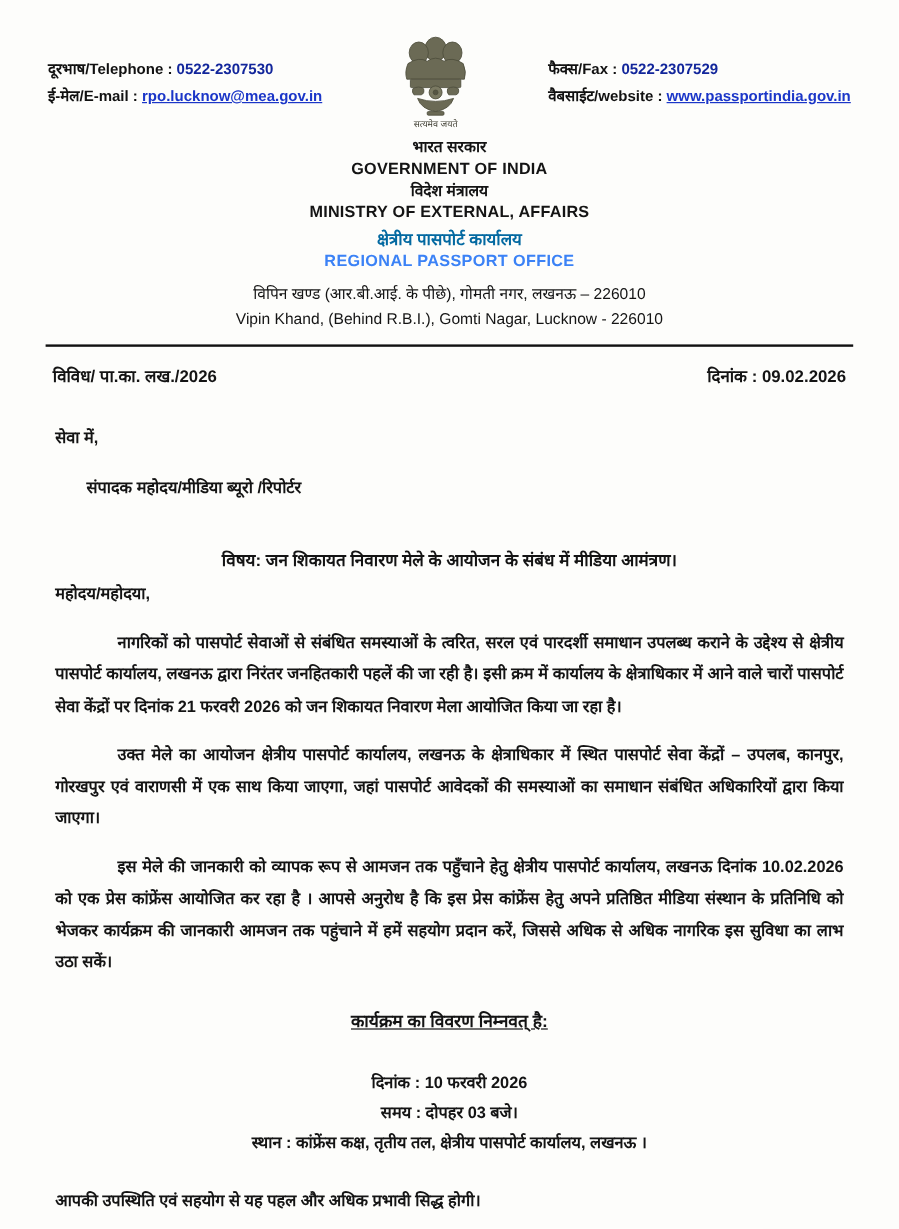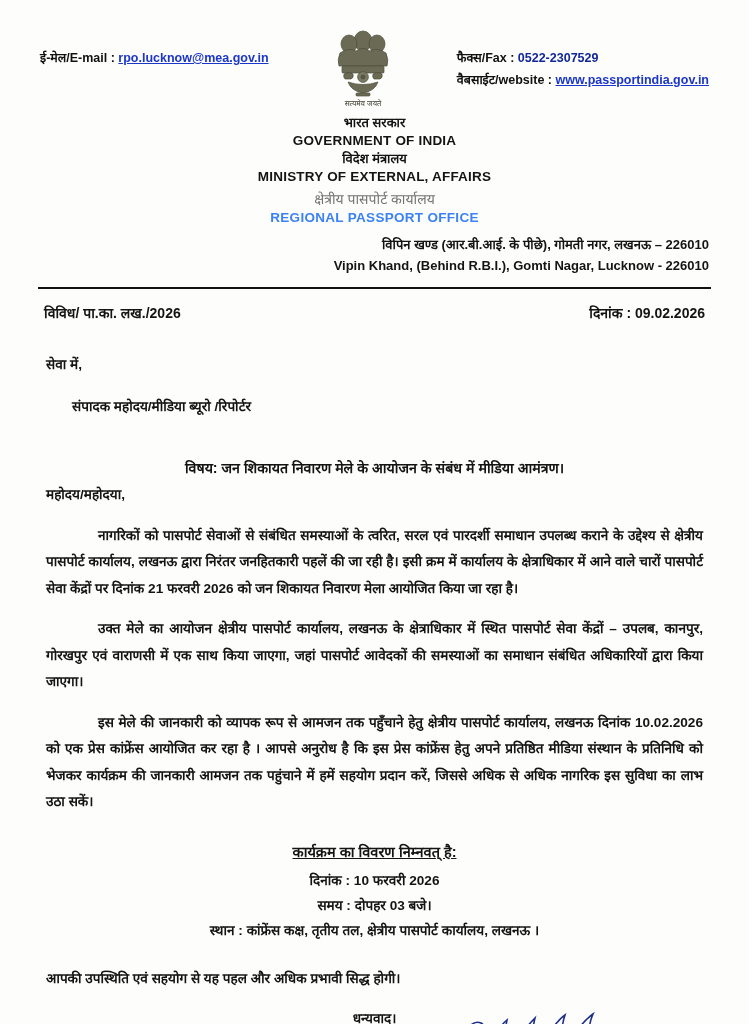--- a/index.html
+++ b/index.html
@@ -70,36 +70,36 @@
     line-height: 1.35;
   }
   .org-block .en {
     font-size: 13.5px;
     font-weight: bold;
     line-height: 1.4;
     letter-spacing: .2px;
   }
   .org-block .rpo-hi {
     font-size: 14px;
-    font-weight: normal;
-    color: #737373;
+    font-weight: bold;
+    color: #0369a1;
     line-height: 1.45;
     margin-top: 2px;
   }
   .org-block .rpo-en {
     font-size: 13.5px;
     font-weight: bold;
     color: #3b82f6;
     line-height: 1.4;
     letter-spacing: .3px;
   }
   .addr {
-    text-align: right;
+    text-align: center;
     font-size: 13px;
-    font-weight: bold;
+    font-weight: normal;
     line-height: 1.6;
     margin-top: 7px;
   }
   .rule {
     border: 0;
     border-top: 2px solid #111;
     margin: 10px 38px 0 38px;
   }
 
   
@@ -136,21 +136,21 @@
     font-weight: bold;
   }
   .heading-center {
     margin-top: 22px;
     text-align: center;
     font-weight: bold;
     font-size: 14.5px;
     text-decoration: underline;
   }
   .details {
-    margin-top: 2px;
+    margin-top: 24px;
     text-align: center;
     font-weight: bold;
     line-height: 1.85;
   }
   .details div { display: block; }
   .closing {
     margin-top: 22px;
     font-weight: bold;
   }
   .thanks {
@@ -173,20 +173,24 @@
 </style>
 </head>
 <body>
 
 <div class="page">
 
   <div class="header">
     <div class="contact-row">
 
       <div class="contact-col left">
+        <div>
+          <span>दूरभाष/Telephone :</span>
+          <span class="blue">0522-2307530</span>
+        </div>
         <div>
           <span>ई-मेल/E-mail :</span>
           <span class="link">rpo.lucknow@mea.gov.in</span>
         </div>
       </div>
 
       <div class="emblem-wrap">
         <svg class="emblem" viewBox="0 0 74 88">
           <g fill="#6b6a55" stroke="#4e4d3c" stroke-width="0.7">
 

